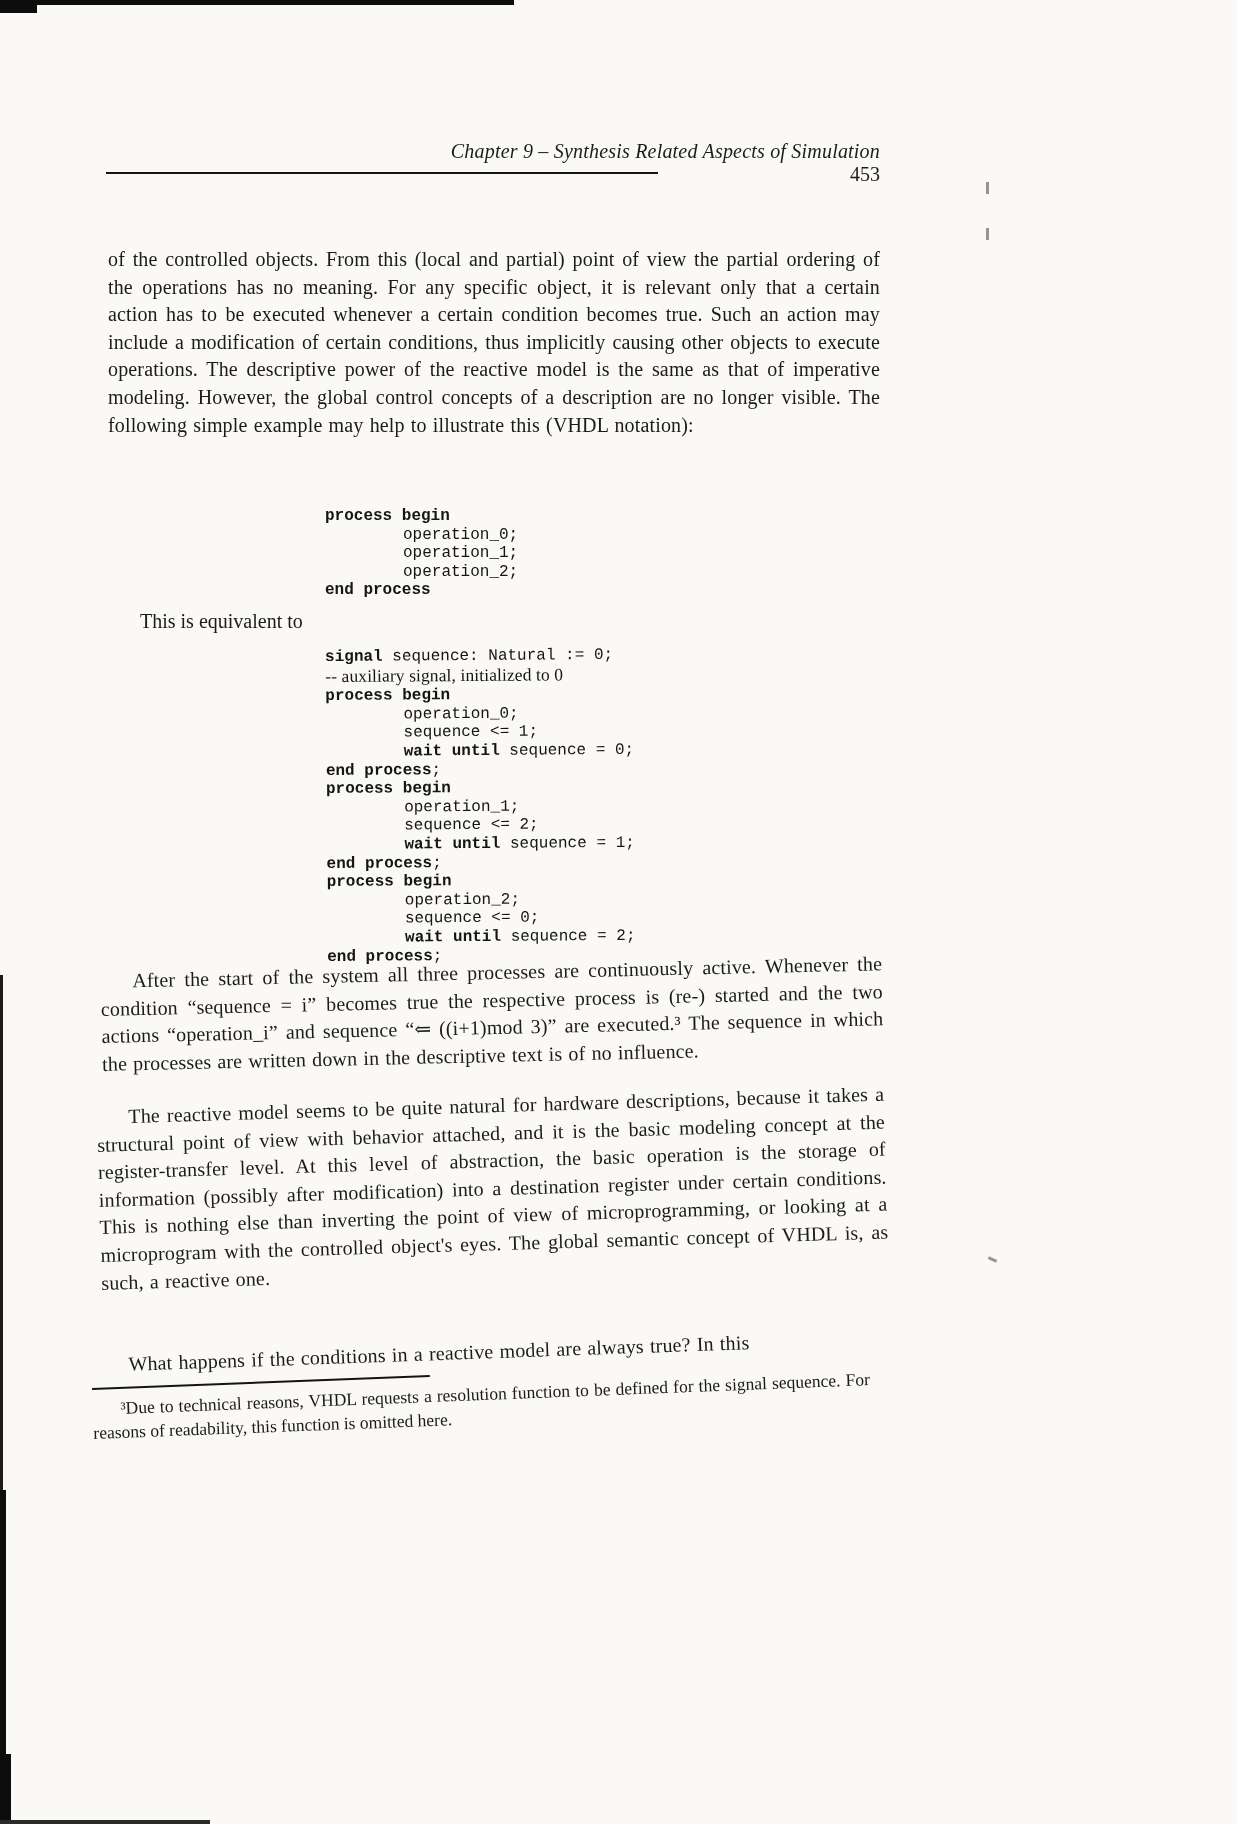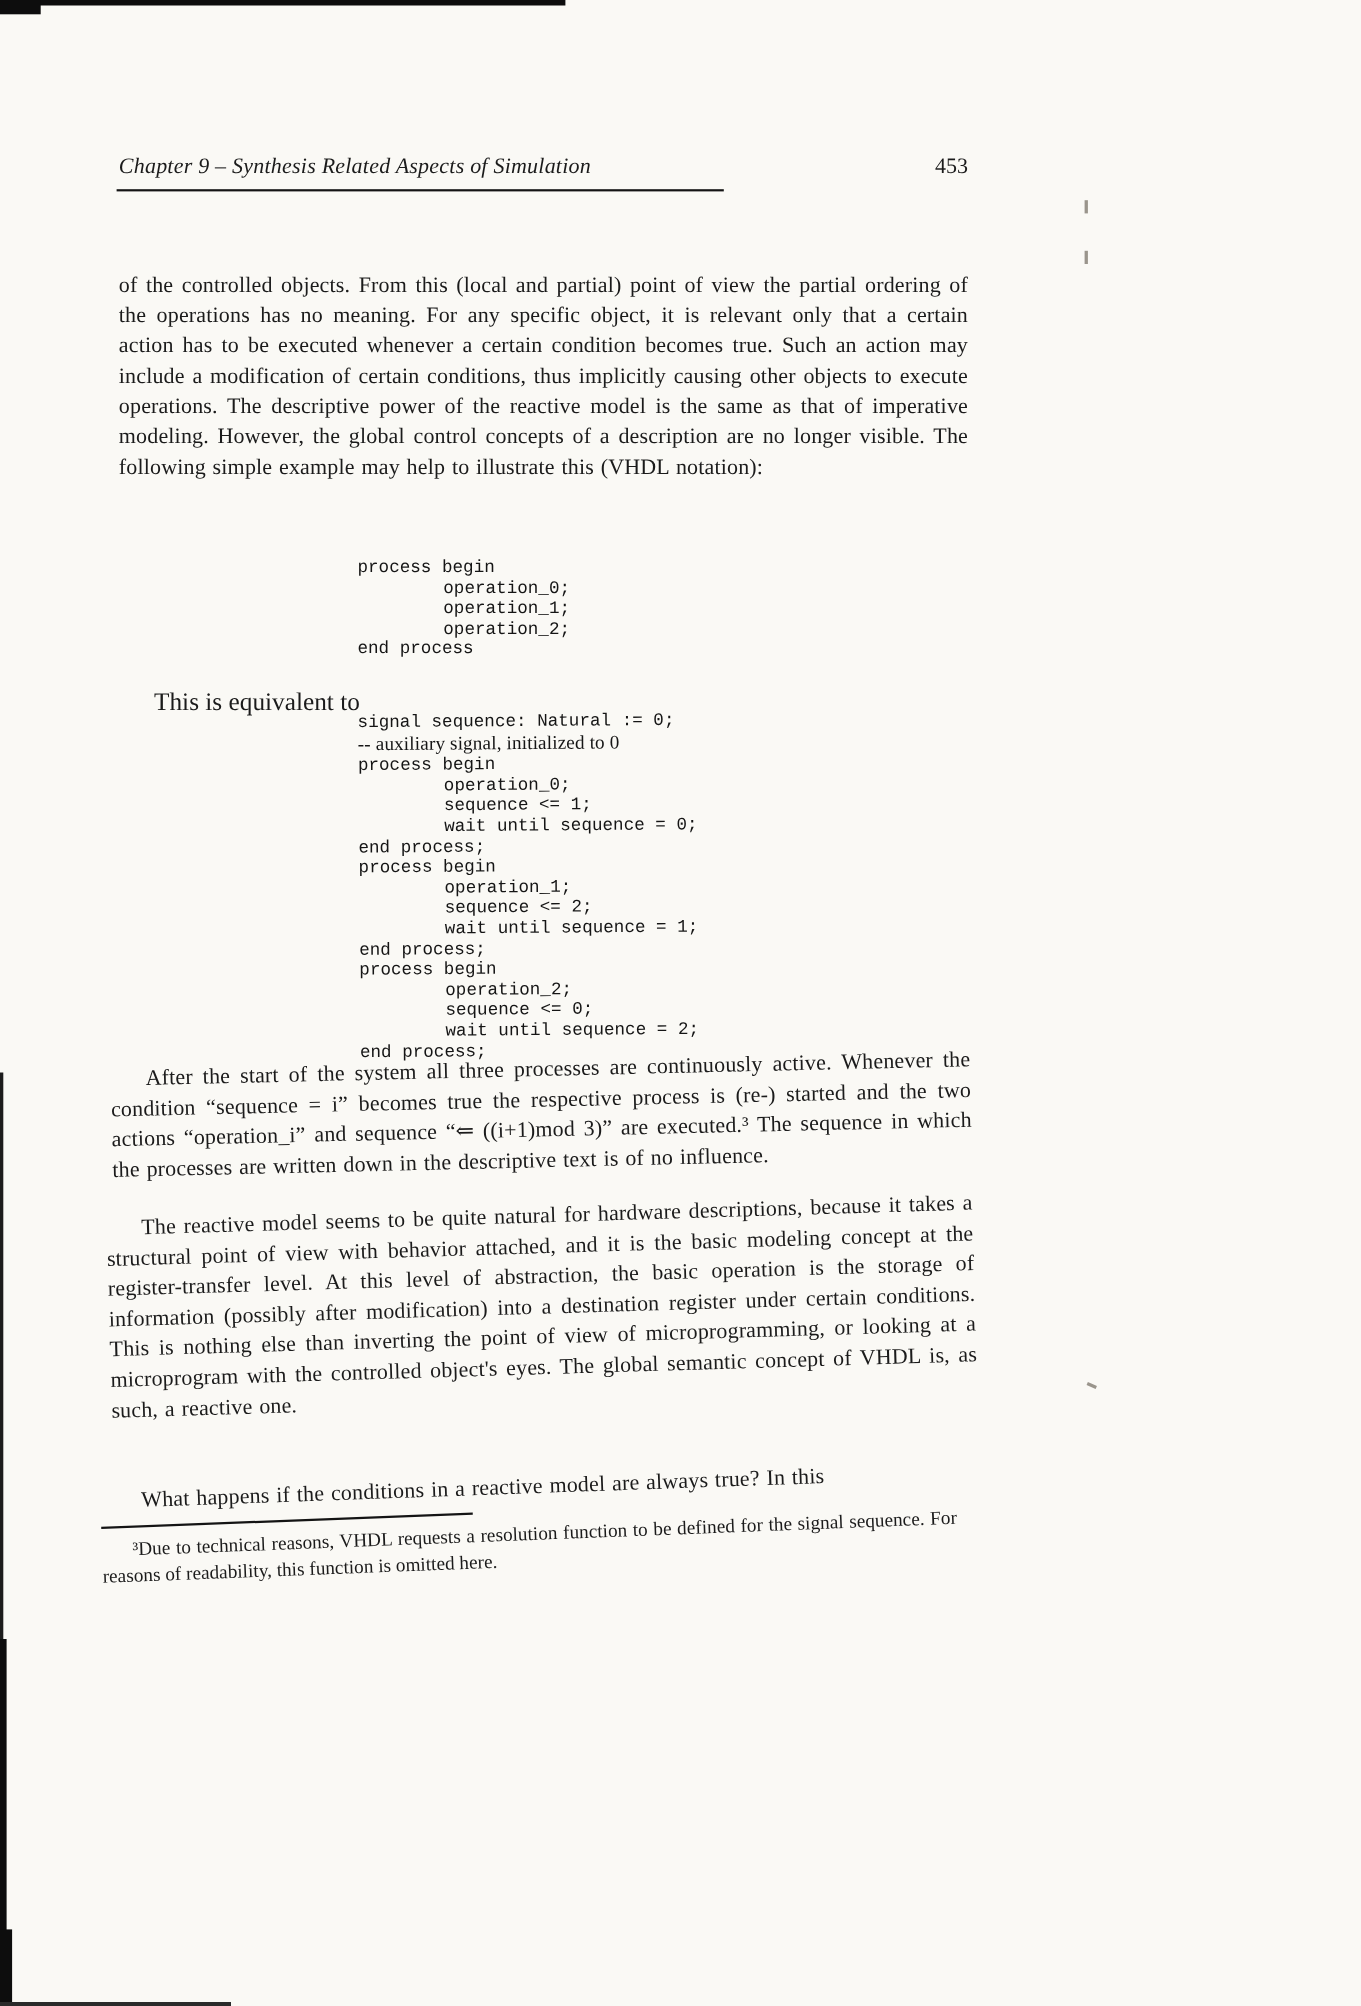--- a/index.html
+++ b/index.html
@@ -7,50 +7,50 @@
     position:relative;
     width:1237px;height:1824px;
     background:#faf9f5;
     overflow:hidden;
     font-family:"Liberation Serif","DejaVu Serif",serif;
     color:#1b1b1b;
   }
   
   .header{
     position:absolute;top:140px;left:108px;width:772px;
-    display:flex;justify-content:space-between;align-items:flex-end;
+    display:flex;justify-content:space-between;align-items:flex-end;flex-direction:column;
   }
   .chapter-title{
     font-style:italic;font-size:20px;letter-spacing:.2px;
   }
   .page-number{font-size:20px;font-style:normal;}
   .header-rule{
     position:absolute;top:172px;left:106px;width:552px;height:2px;background:#141414;
   }
   
   .para{
     position:absolute;
     font-size:20px;line-height:27.6px;
     text-align:justify;
     letter-spacing:.15px;word-spacing:1px;
   }
   .p1{top:246px;left:108px;width:772px;}
-  .equiv{top:625px;left:140px;font-size:23px;position:absolute;}
+  .equiv{top:610px;left:140px;font-size:20px;position:absolute;}
   .p-after{top:968px;left:100px;width:782px;transform:rotate(-1.3deg);transform-origin:0 0;text-indent:32px;}
   .p-reactive{top:1104px;left:96px;width:788px;transform:rotate(-1.7deg);transform-origin:0 0;text-indent:32px;}
   .p-question{top:1352px;left:96px;width:788px;transform:rotate(-2deg);transform-origin:0 0;text-indent:32px;text-align:left;}
   
   .code{
     position:absolute;left:325px;
     font-family:"Liberation Mono","DejaVu Sans Mono",monospace;
     font-size:16px;line-height:18.6px;white-space:pre;color:#151515;
   }
   .code1{top:507px;}
   .code2{top:648px;transform:rotate(-.4deg);transform-origin:0 0;}
-  .code .kw{font-weight:400;}
+  .code .kw{font-weight:700;}
   .code .comment-serif{
     font-family:"Liberation Serif","DejaVu Serif",serif;
     font-size:17.5px;letter-spacing:.1px;
   }
   
   .footnote-rule{
     position:absolute;top:1388px;left:92px;width:338px;height:2px;background:#141414;
     transform:rotate(-2.2deg);transform-origin:0 0;
   }
   .footnote{

